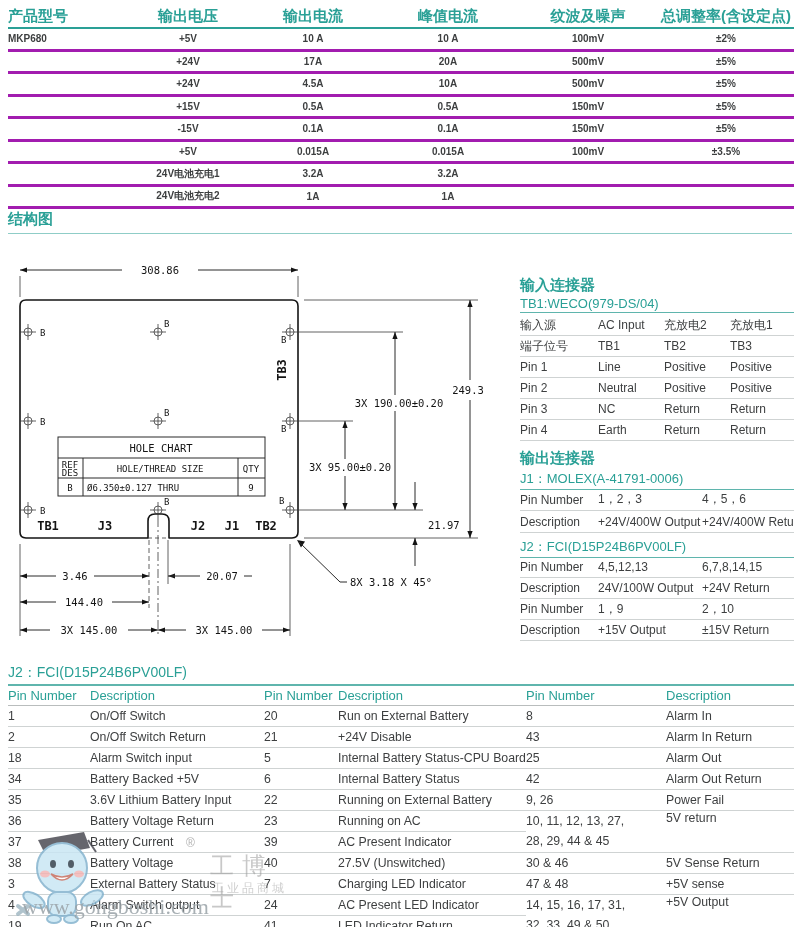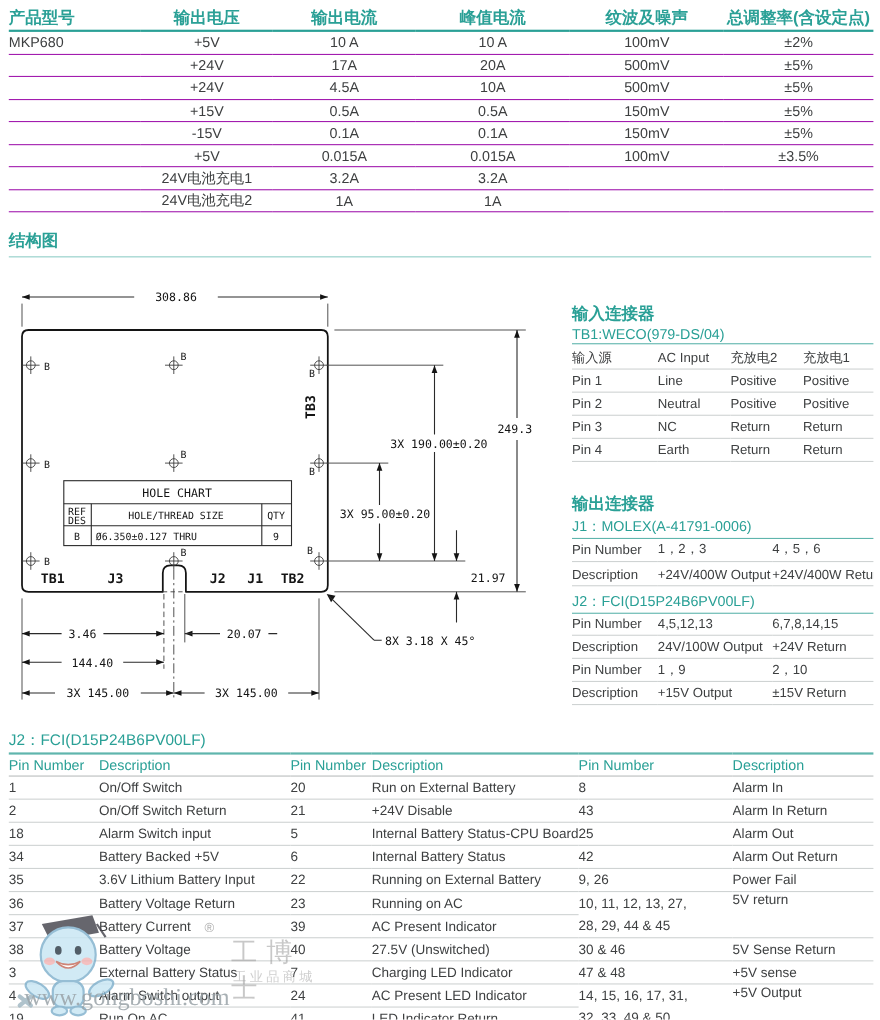--- a/index.html
+++ b/index.html
@@ -7,21 +7,21 @@
         font-family:"Liberation Sans",sans-serif;color:#3d3f40;}
   .abs{position:absolute;}
   table{border-collapse:collapse;table-layout:fixed;}
   td,th{overflow:hidden;white-space:nowrap;}
 
   
   .spec{left:8px;top:6px;width:786px;}
   .spec th{color:#2aa096;font-size:15px;font-weight:bold;text-align:center;height:21px;
            border-bottom:2px solid #2aa096;padding:0;margin-top:12px;}
   .spec th.l{text-align:left;}
-  .spec td{font-size:13px;text-align:center;height:19.5px;border-bottom:1px solid #a21caf;padding:0;}
+  .spec td{font-size:10px;text-align:center;height:19.5px;border-bottom:3px solid #a21caf;padding:0;font-weight:bold;}
   .spec td.l{text-align:left;}
 
   
   .sec-head{left:8px;top:210px;width:784px;color:#2aa096;font-size:15px;font-weight:bold;
             padding-bottom:4px;border-bottom:1px solid #8fcdc7;}
 
   
   .rt-head{color:#2aa096;font-size:15px;font-weight:bold;}
   .rt-sub{color:#2aa096;font-size:13px;width:274px;padding-bottom:1px;border-bottom:1px solid #5fb5ad;}
   .mini{width:274px;}
@@ -310,20 +310,26 @@
         <col style="width:64px">
       </colgroup>
     <tbody>
       <tr>
           <td>输入源</td>
           <td>AC Input</td>
           <td>充放电2</td>
           <td>充放电1</td>
         </tr>
       <tr>
+          <td>端子位号</td>
+          <td>TB1</td>
+          <td>TB2</td>
+          <td>TB3</td>
+        </tr>
+      <tr>
           <td>Pin 1</td>
           <td>Line</td>
           <td>Positive</td>
           <td>Positive</td>
         </tr>
       <tr>
           <td>Pin 2</td>
           <td>Neutral</td>
           <td>Positive</td>
           <td>Positive</td>

